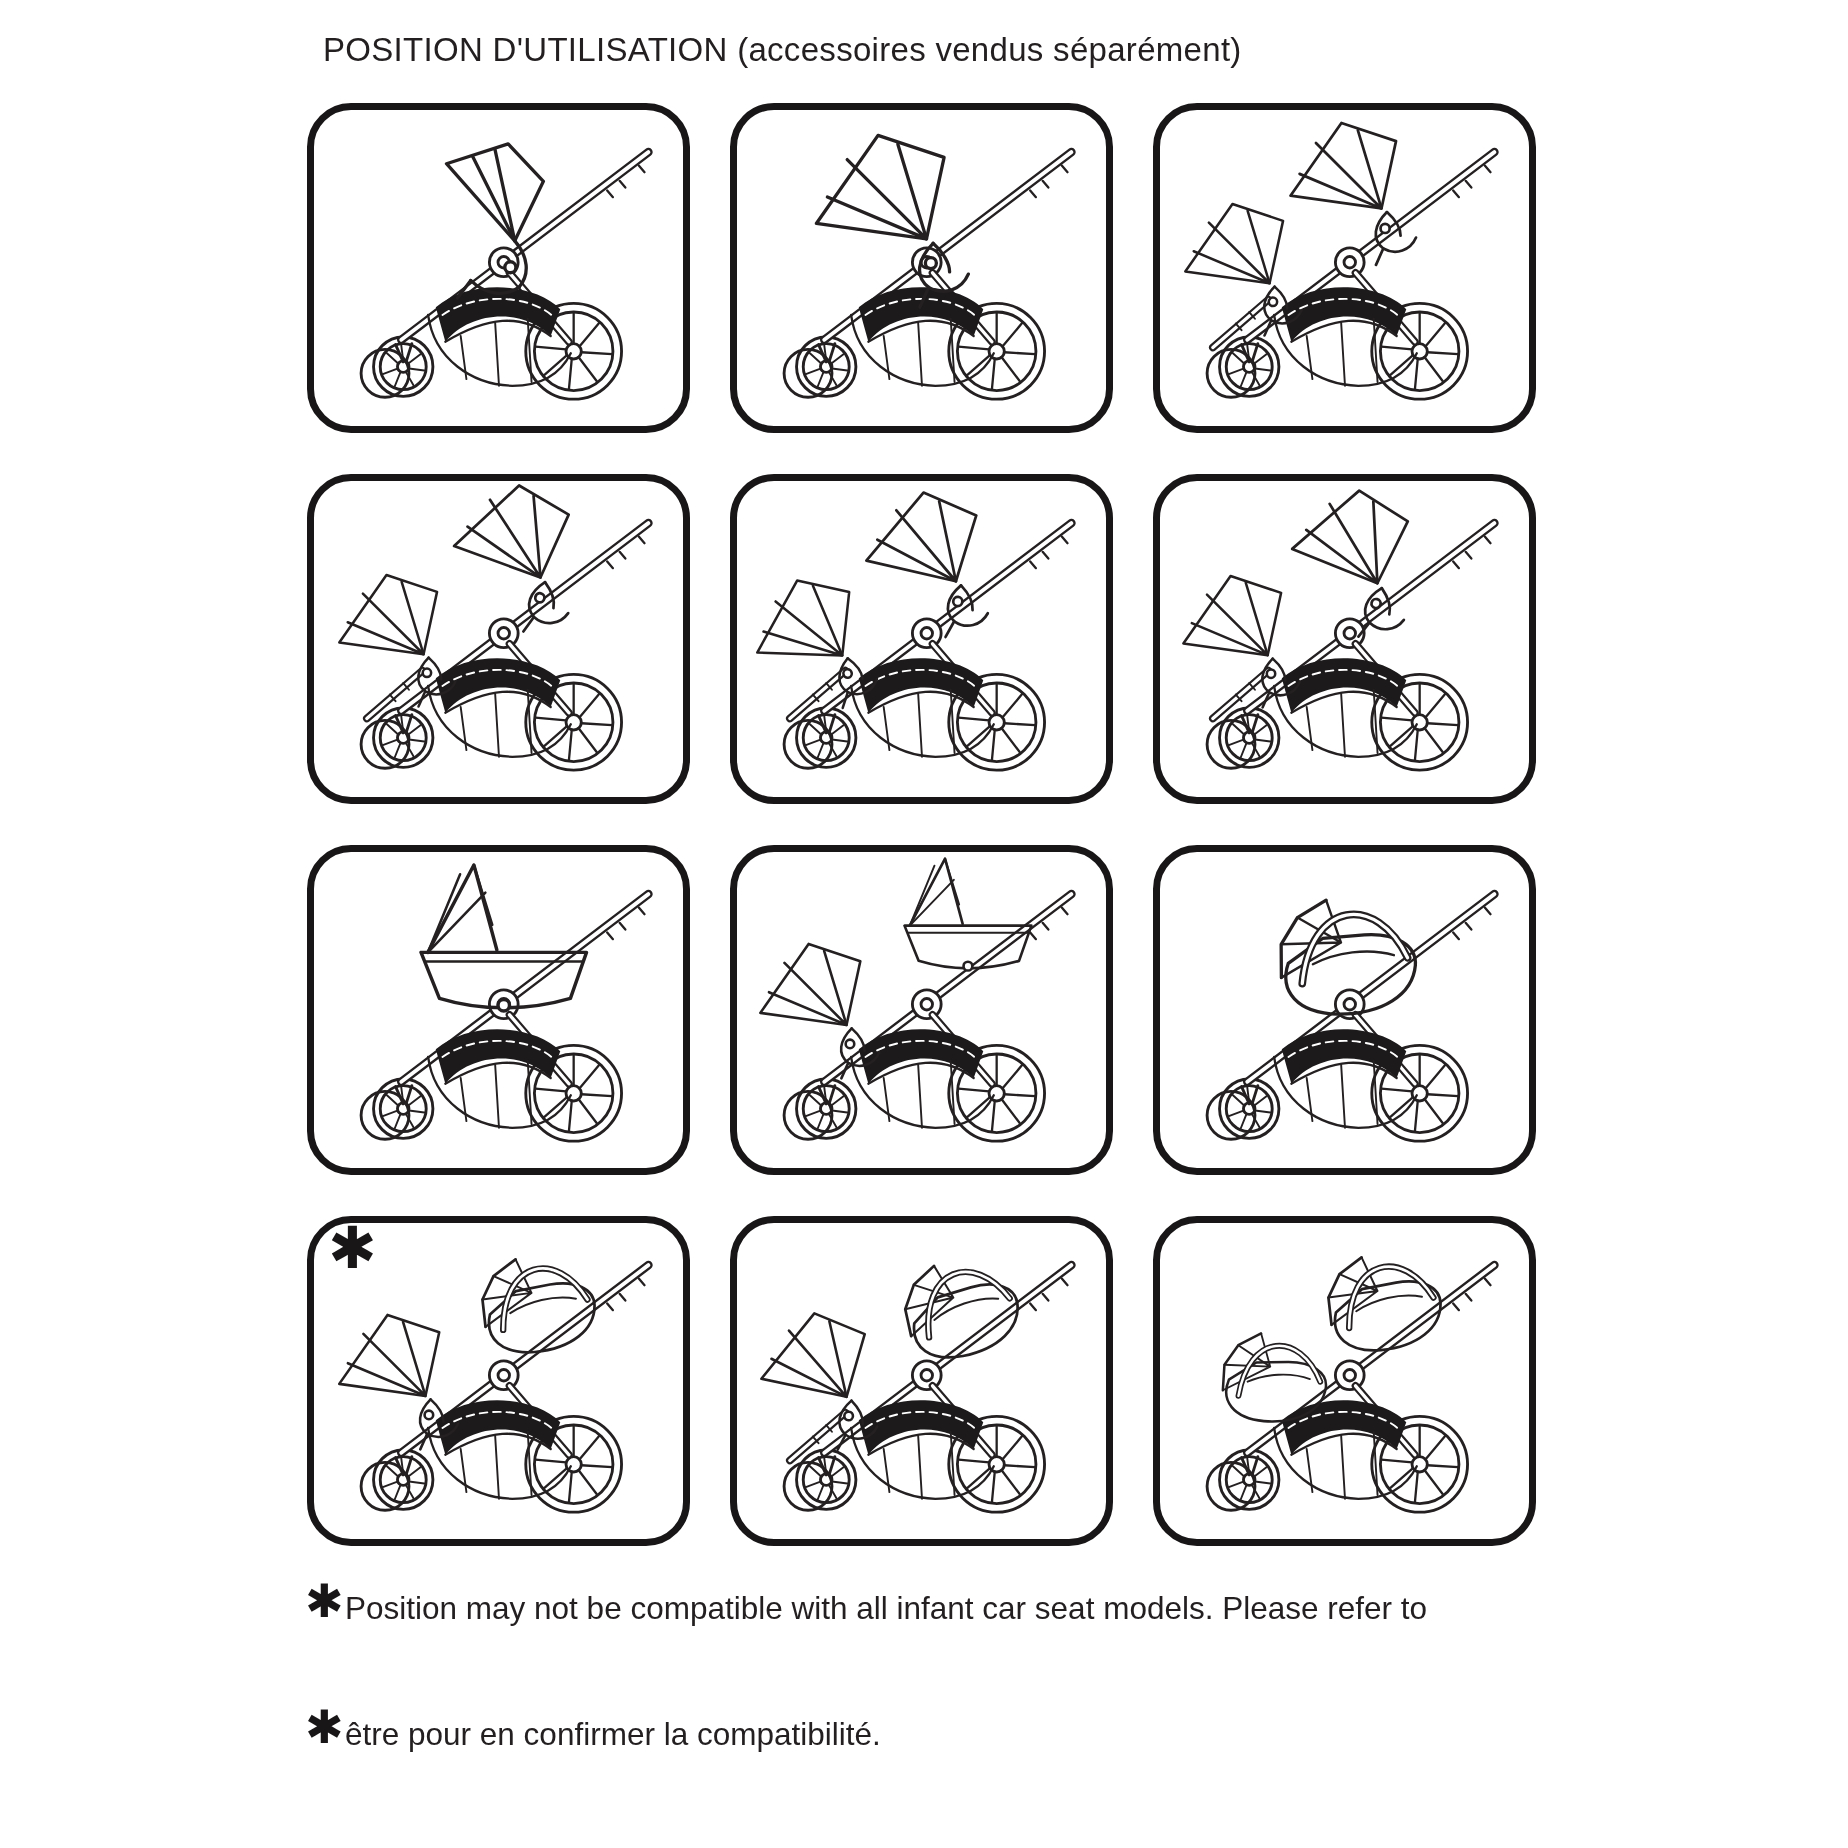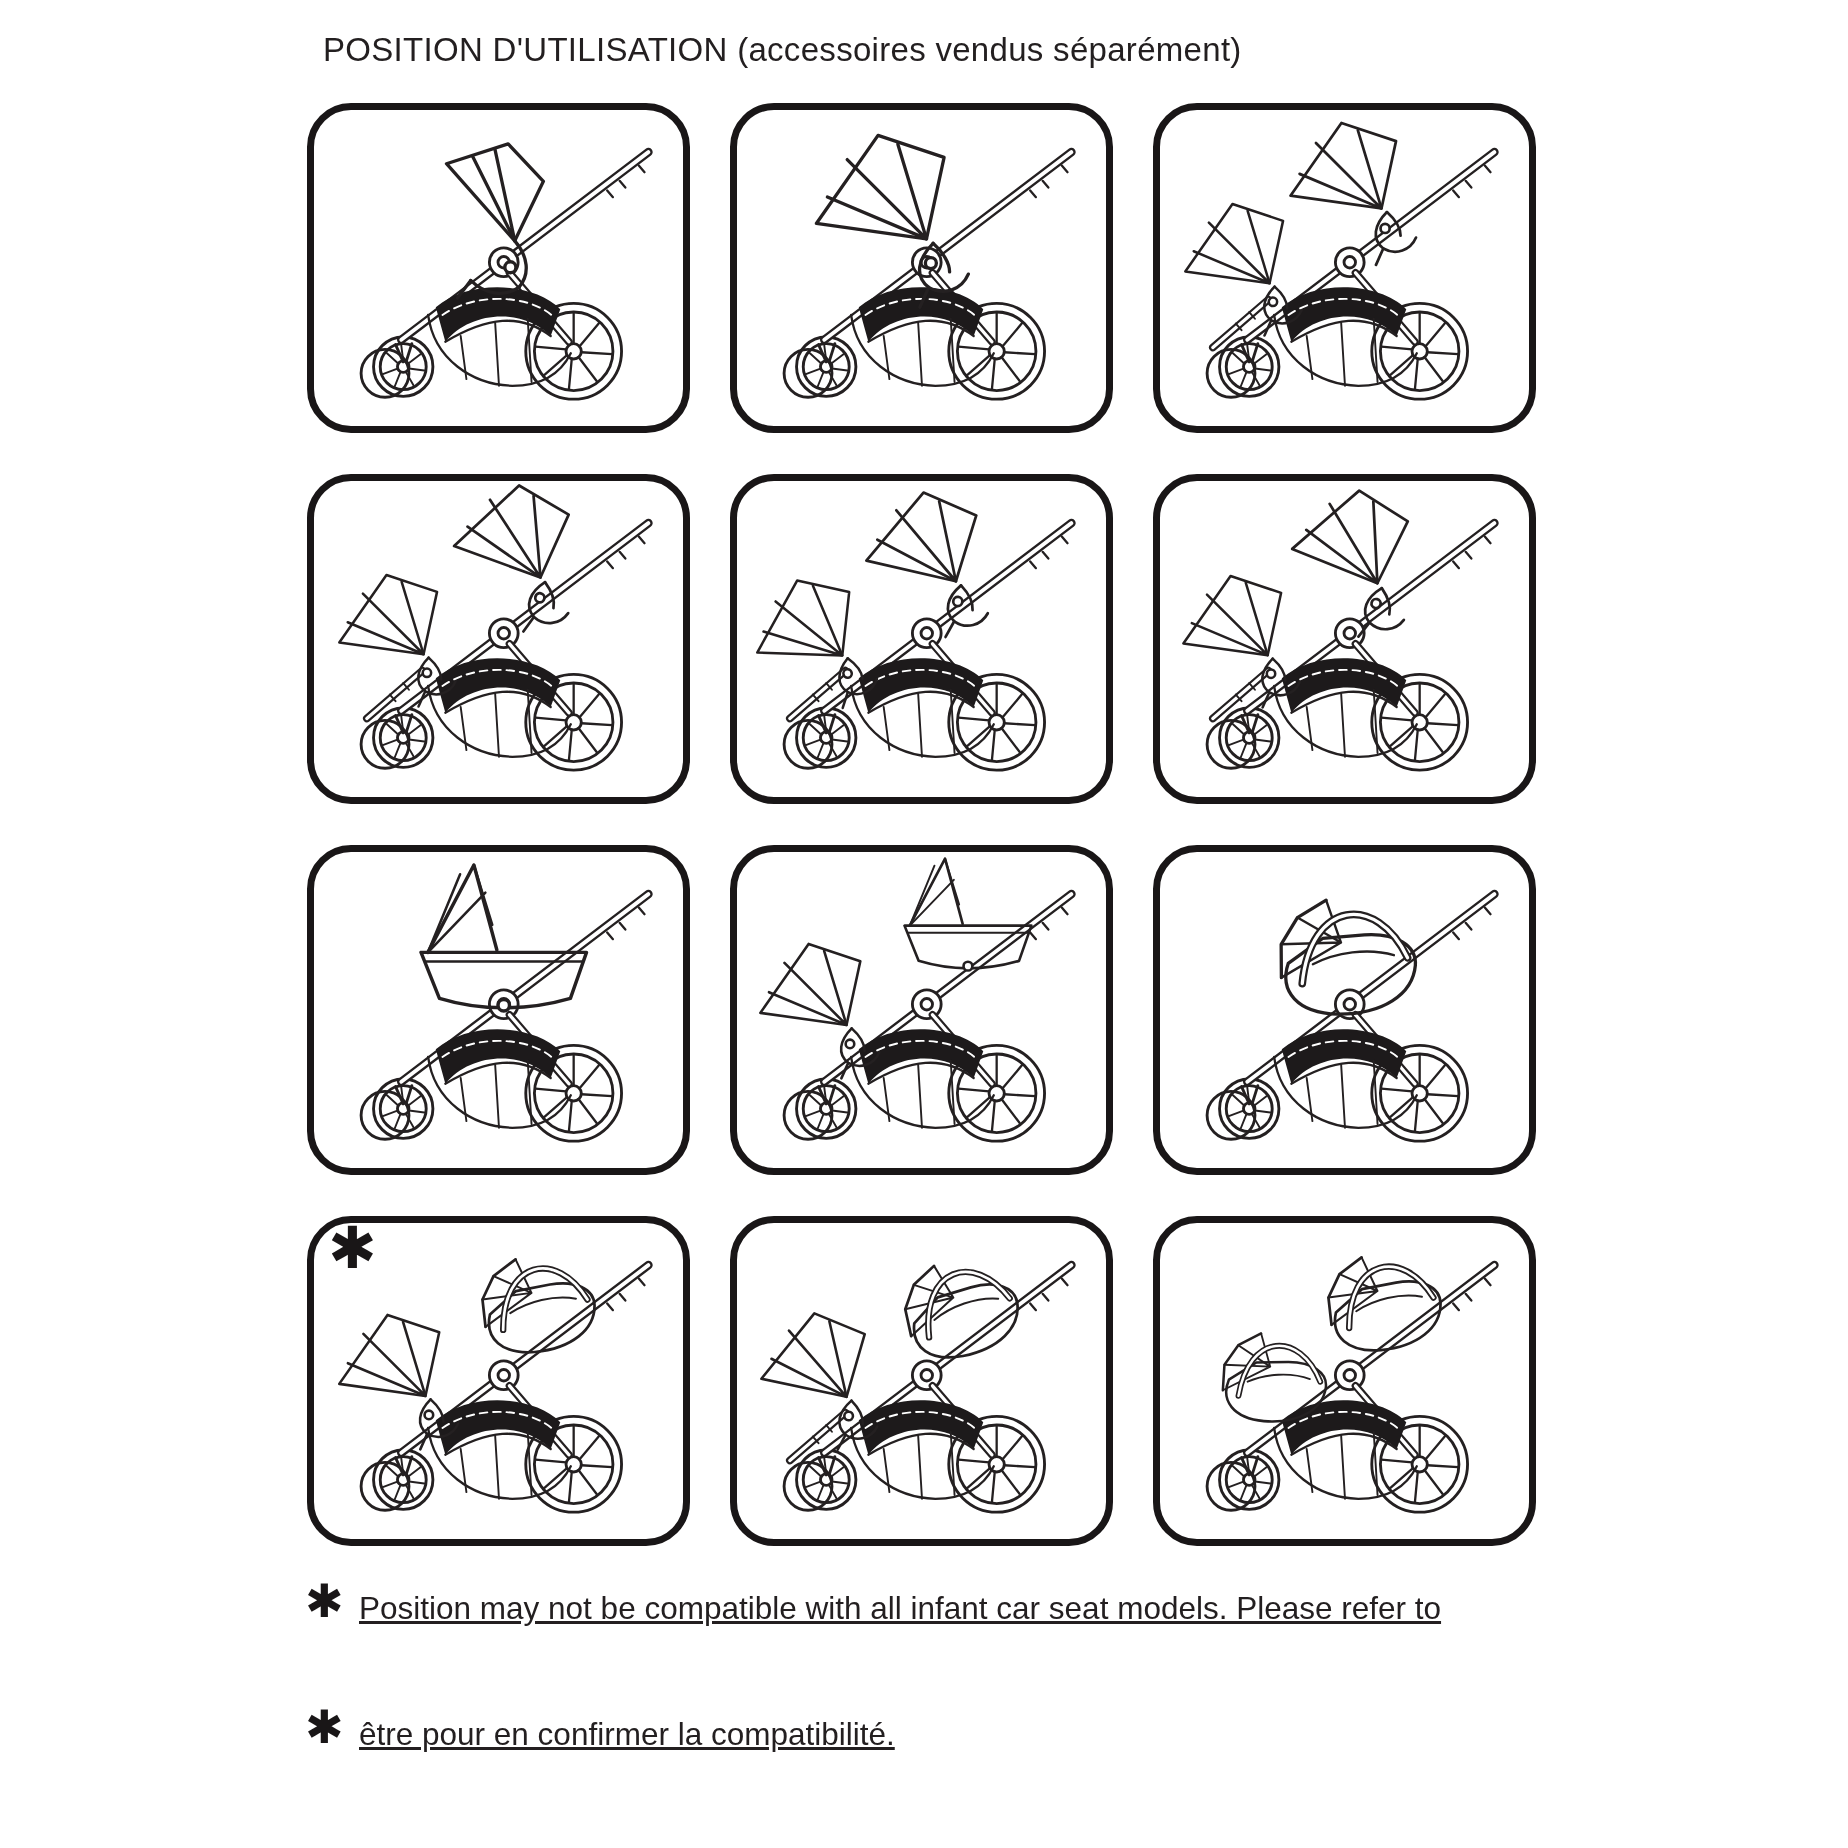--- a/index.html
+++ b/index.html
@@ -29,21 +29,21 @@
   .footnote{
     position:absolute;left:307px;width:1270px;font-size:31.5px;line-height:44px;
     color:#231f20;
   }
   .fn-en{top:1586px;}
   .fn-fr{top:1712px;}
   .fn-marker{
     position:absolute;left:-2px;top:-8px;font-size:46px;line-height:1;
     font-family:"DejaVu Sans", sans-serif;color:#191617;
   }
-  .fn-line{display:block;margin-left:52px;text-decoration:underline;}
+  .fn-line{display:block;margin-left:38px;}
   .defs-holder{position:absolute;width:0;height:0;overflow:hidden;}
 </style>
 </head>
 <body>
 
 <svg class="defs-holder" aria-hidden="true">
   <defs>
 
     <g id="sym-chassis" fill="none" stroke="#242021" stroke-width="3" stroke-linecap="round" stroke-linejoin="round">
       <circle cx="270" cy="252" r="50"></circle>

